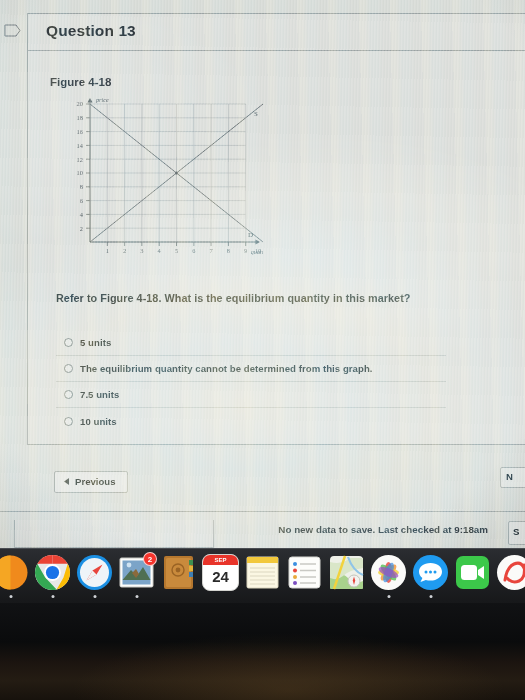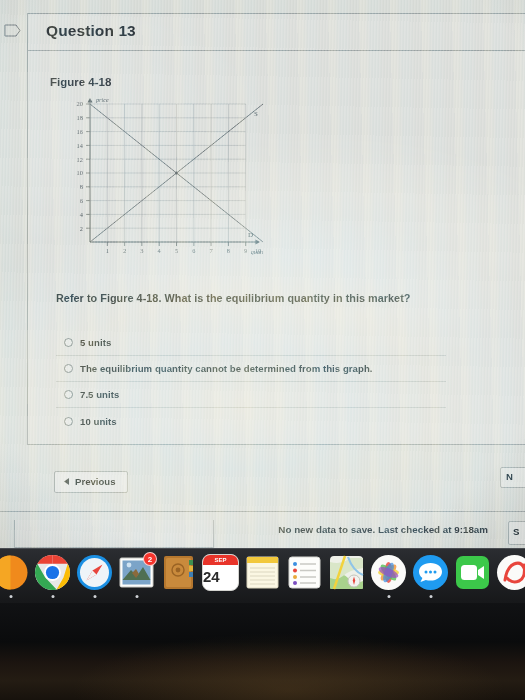--- a/index.html
+++ b/index.html
@@ -400,21 +400,21 @@
           <rect x="29" y="18" width="4" height="5" fill="#3f7fb5"></rect>
         </svg>
       </div>
 
       <div class="dockitem">
         <div class="dockicon" style="background:#fff;border:1px solid #d3d3cf;">
           <div style="height:10px;background:#e8342a;color:#fff;font-size:6px;
                       font-weight:bold;text-align:center;line-height:10px;
                       font-family:'Liberation Sans',sans-serif;">SEP</div>
           <div style="height:25px;color:#2a2a2a;font-size:15px;font-weight:bold;
-                      line-height:24px;
+                      text-align:center;line-height:24px;
                       font-family:'Liberation Sans',sans-serif;">24</div>
         </div>
       </div>
 
       <div class="dockitem">
         <svg class="dockicon" viewBox="0 0 37 37">
           <rect x="3" y="3" width="31" height="31" rx="1.5" fill="#fbf7e3" stroke="#d8d3bc"></rect>
           <rect x="3" y="3" width="31" height="6" fill="#f2c83c"></rect>
           <g stroke="#d8d3bc" stroke-width="0.9">
             <line x1="6" y1="14" x2="31" y2="14"></line>

